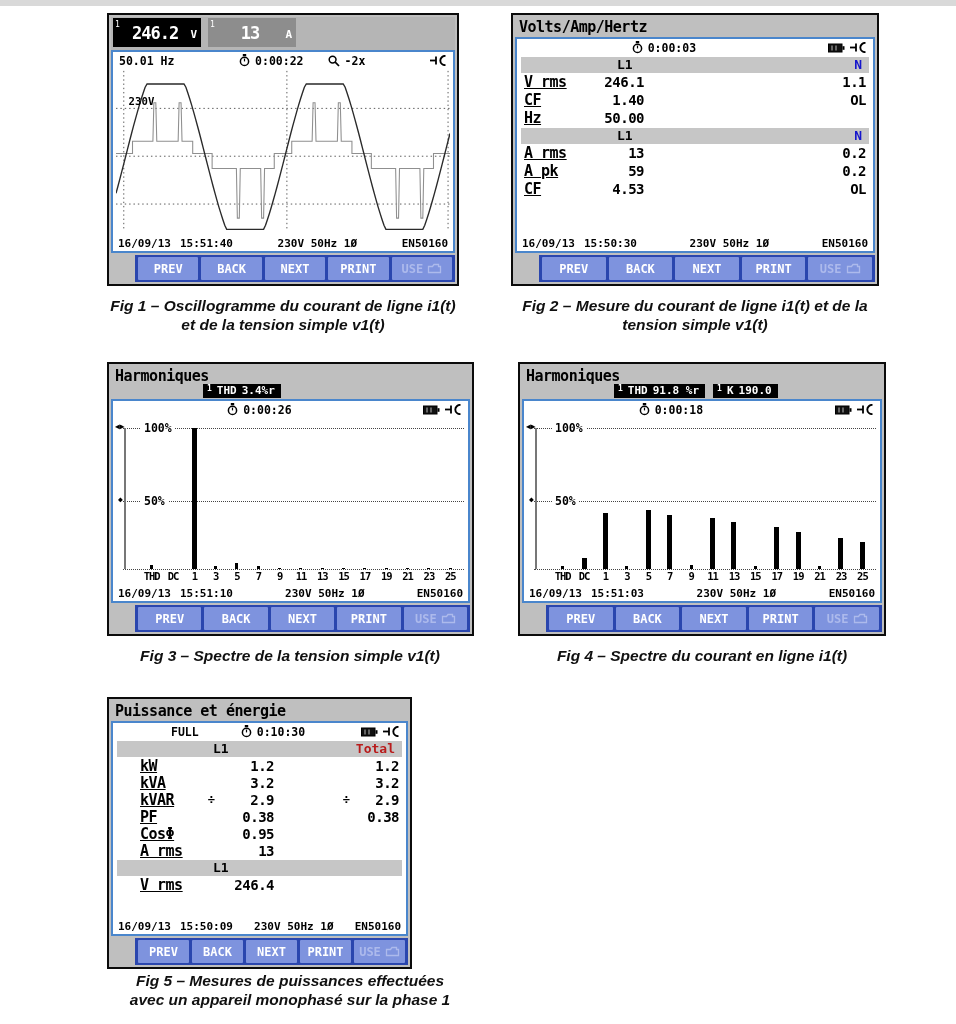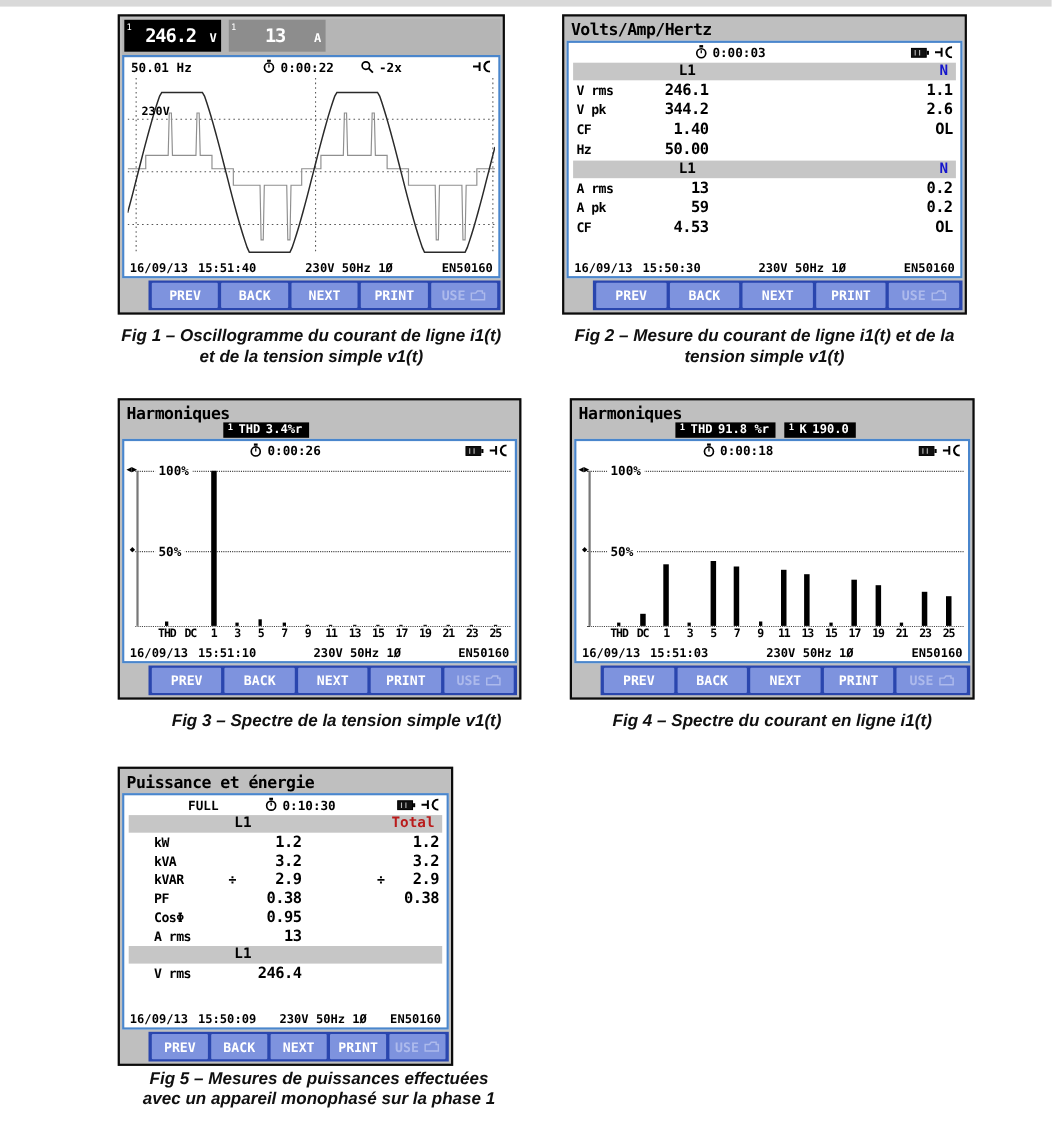--- a/index.html
+++ b/index.html
@@ -47,21 +47,21 @@
   .reftext{font:bold 11px "DejaVu Sans Mono",monospace;fill:#000;}
 
   
   .band{height:16px;background:#c6c6c6;margin:1px 4px 0;position:relative;
         font:bold 13px "DejaVu Sans Mono",monospace;flex:0 0 auto;}
   .band .l{position:absolute;left:96px;top:0;}
   .band .n{position:absolute;right:7px;top:0;color:#1616cc;}
   .band .tot{position:absolute;right:7px;top:0;color:#b91c1c;}
   .trow{display:flex;align-items:center;font:bold 14px "DejaVu Sans Mono",monospace;
         padding:0 7px;height:18px;flex:0 0 auto;letter-spacing:-0.5px;}
-  .trow .lab{width:64px;font-size:12px;}
+  .trow .lab{width:64px;font-size:15px;text-decoration:underline;}
   .trow .sym{width:14px;text-align:center;font-size:12px;}
   .trow .v1{width:56px;text-align:right;}
   .trow .rgt{margin-left:auto;display:flex;align-items:center;}
   .trow .rgt .sym{width:18px;}
   .trow .vn{min-width:44px;text-align:right;}
   .p5 .trow{height:17px;margin-left:20px;}
 
   
   .hwrap{flex:1;position:relative;margin:0 2px;}
   .hgrid{position:absolute;left:8px;right:2px;border-top:1.5px dotted #444;}
@@ -200,27 +200,20 @@
     </div>
     <div class="band">
       <span class="l">L1</span>
       <span class="n">N</span>
     </div>
     <div class="trow">
         <span class="lab">V rms</span>
         <span class="v1">246.1</span>
         <span class="rgt">
           <span class="vn">1.1</span>
-        </span>
-      </div>
-    <div class="trow">
-        <span class="lab">V pk</span>
-        <span class="v1">344.2</span>
-        <span class="rgt">
-          <span class="vn">2.6</span>
         </span>
       </div>
     <div class="trow">
         <span class="lab">CF</span>
         <span class="v1">1.40</span>
         <span class="rgt">
           <span class="vn">OL</span>
         </span>
       </div>
     <div class="trow">
@@ -423,21 +416,21 @@
         <span>PRINT</span>
       </div>
     <div class="btn dim">
         <span>USE</span>
       <svg class="icon" width="15" height="11" viewBox="0 0 15 11">
           <path d="M1.5,9.5 v-6 h4 l1.5,-2 h4.5 v2 h2 v6 z" fill="none" stroke="#adbaec" stroke-width="1.3"></path>
         </svg>
     </div>
   </div>
 </div>
-<div class="caption" style="left:96px;top:646px;width:420px;">
+<div class="caption" style="left:80px;top:646px;width:420px;">
   <div>Fig 3 – Spectre de la tension simple v1(t)</div>
 </div>
 
 <div class="device" style="left:518px;top:362px;width:368px;height:274px;">
   <div class="titlebar" style="padding-bottom:0;">Harmoniques</div>
   <div class="badges">
     <span class="badge">
         <span class="ch">1</span>
         <span>THD</span>
         <span>91.8 %r</span>

